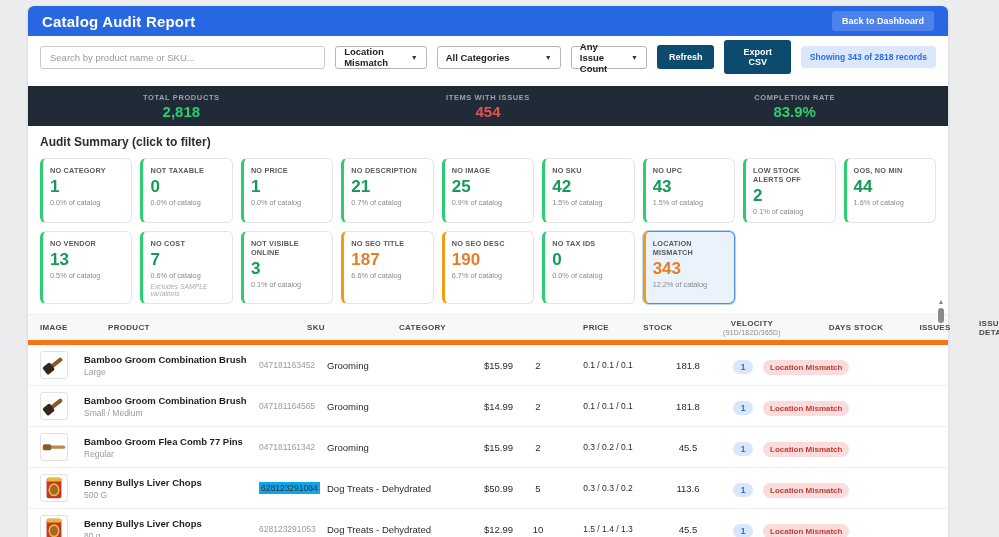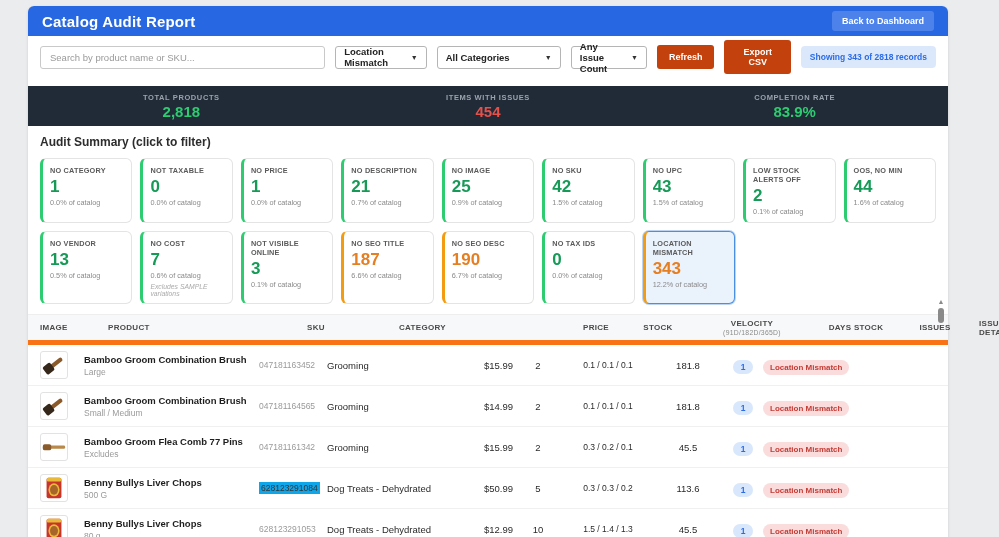--- a/index.html
+++ b/index.html
@@ -20,21 +20,21 @@
   .filters { display: flex; align-items: center; gap: 10px; padding: 10px 12px; height: 42px; }
   .search { width: 330px; height: 23px; border: 1px solid #c9c9c9; border-radius: 3px;
     font-size: 9.5px; padding: 0 9px; color: #333; outline: none;
     font-family: "Liberation Sans", sans-serif; }
   .search::placeholder { color: #9a9a9a; }
   .sel { height: 23px; border: 1px solid #b5b5b5; border-radius: 3px; background: #fff;
     display: flex; align-items: center; justify-content: space-between; gap: 8px;
     font-size: 9.5px; font-weight: 600; color: #222; padding: 0 8px; cursor: pointer; }
   .sel-issue { width: 104px; } .sel-cat { width: 142px; } .sel-count { width: 86px; }
   .chev { font-size: 7px; color: #333; line-height: 1; }
-  .gbtn { background: #c2410c; color: #fff; border: none; border-radius: 3px;
+  .gbtn { background: #0c4a6e; color: #fff; border: none; border-radius: 3px;
     font-size: 9px; font-weight: 700; padding: 7px 12px; cursor: pointer;
     font-family: "Liberation Sans", sans-serif; }
   .showing { background: #dbe8fb; color: #2b6ce6; font-size: 8.5px; font-weight: 600;
     padding: 6px 9px; border-radius: 4px; white-space: nowrap; }
 
   
   .stats { margin-top: 8px; height: 40px; background: #212b38; display: flex; }
   .stat { flex: 1; display: flex; flex-direction: column; align-items: center; justify-content: center; }
   .stat .lbl { font-size: 7.5px; font-weight: 700; color: #9aa3ad; letter-spacing: .6px; }
   .stat .val { font-size: 15px; font-weight: 700; margin-top: 1px; }
@@ -293,21 +293,21 @@
       <div class="cell">
           <div class="thumb">
         <svg width="28" height="28" viewBox="0 0 28 28">
               <rect x="2" y="12.5" width="24" height="3.5" rx="1.5" fill="#b9894a"></rect>
               <rect x="2" y="11" width="9" height="6.5" rx="2" fill="#8a5a2b"></rect>
             </svg>
       </div>
         </div>
       <div class="cell">
         <div class="pname">Bamboo Groom Flea Comb 77 Pins</div>
-        <div class="pvar">Excludes</div>
+        <div class="pvar">Regular</div>
       </div>
       <div class="cell c-sku">047181161342</div>
       <div class="cell c-cat">Grooming</div>
       <div class="cell c-price">$15.99</div>
       <div class="cell c-ctr c-stock">2</div>
       <div class="cell c-ctr c-vel">0.3 / 0.2 / 0.1</div>
       <div class="cell c-ctr c-days">45.5</div>
       <div class="cell c-ctr"><span class="pill">1</span></div>
       <div class="cell"><span class="ibadge">Location Mismatch</span></div>
     </div>

